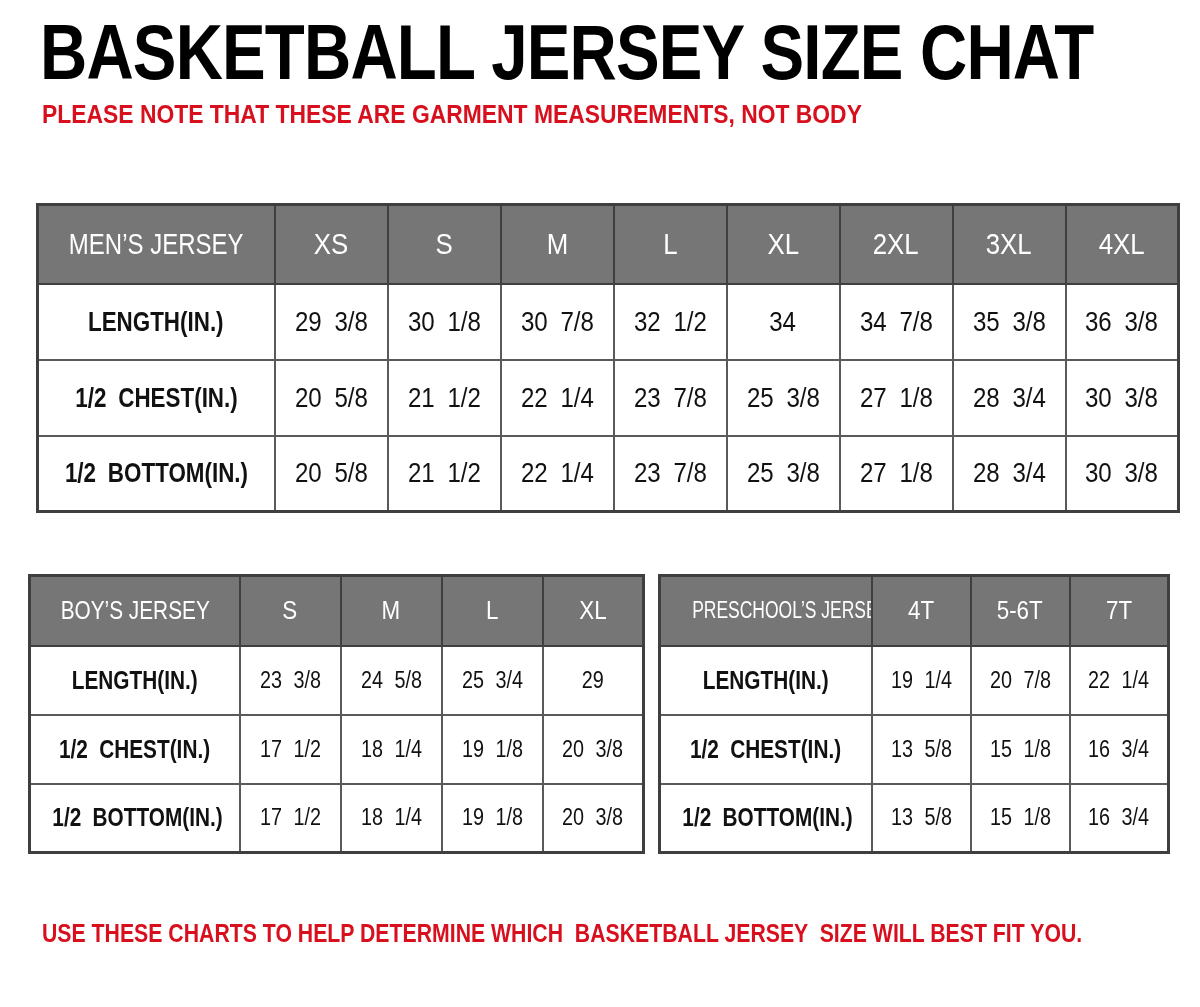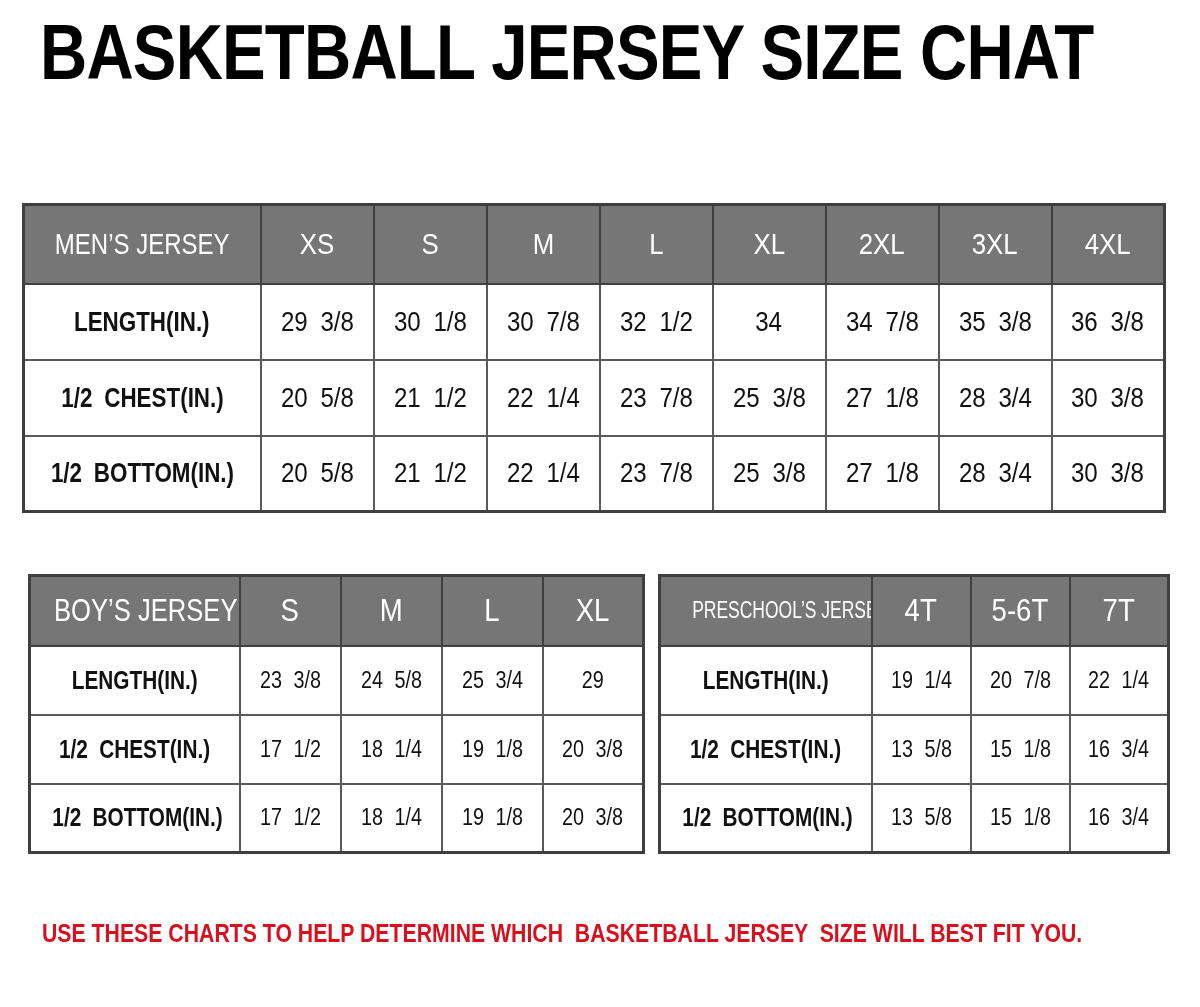--- a/index.html
+++ b/index.html
@@ -30,34 +30,34 @@
   }
   .size-table th,.size-table td{
     border:2px solid #5a5a5a;text-align:center;vertical-align:middle;
     padding:0;white-space:nowrap;overflow:hidden;
   }
   .size-table thead th{
     background:#767676;color:#ffffff;font-weight:400;border-color:#3f3f3f;
   }
   .size-table td .cx{word-spacing:7px;}
 
-  .t-men{left:22px;top:203px;width:1144px;}
+  .t-men{left:36px;top:203px;width:1144px;}
   .t-men col.c0{width:237px;} .t-men col.cs{width:113px;}
   .t-men thead tr{height:79px;} .t-men tbody tr{height:76px;}
   .t-men thead th{font-size:30px;}
   .t-men tbody td{font-size:28px;}
   .t-men td.rowlabel{font-weight:700;font-size:28px;}
 
   .t-boy{left:28px;top:574px;width:615px;}
   .t-boy col.c0{width:210px;} .t-boy col.cs{width:101px;}
   .t-pre{left:658px;top:574px;width:509px;}
   .t-pre col.c0{width:212px;} .t-pre col.cs{width:99px;}
   .t-boy thead tr,.t-pre thead tr{height:70px;}
   .t-boy tbody tr,.t-pre tbody tr{height:69px;}
-  .t-boy thead th,.t-pre thead th{font-size:32px;}
+  .t-boy thead th,.t-pre thead th{font-size:26px;}
   .t-boy tbody td,.t-pre tbody td{font-size:23px;}
   .t-boy td.rowlabel,.t-pre td.rowlabel{font-weight:700;font-size:26px;}
   .t-pre thead th.rowlabel{font-size:23px;}
   .t-pre thead th.rowlabel .cx{transform:scaleX(0.76);}
   .size-table .rowlabel .cx{transform:scaleX(0.8);}
 
   
   .note{
     position:absolute;left:42px;font-size:25px;font-weight:700;color:#d8101e;line-height:1.1;
   }
@@ -66,20 +66,21 @@
   .note-2{top:920px;}
 </style>
 </head>
 <body>
 
 <div class="page">
 
   <h1 class="title"><span class="cx">BASKETBALL JERSEY SIZE CHAT</span></h1>
 
   <div class="subtitle">
+    <div><span class="cx">PLEASE NOTE THAT THESE ARE GARMENT MEASUREMENTS, NOT BODY</span></div>
   </div>
 
   <table class="size-table t-men">
     <colgroup>
         <col class="c0">
         <col class="cs">
         <col class="cs">
         <col class="cs">
         <col class="cs">
         <col class="cs">

